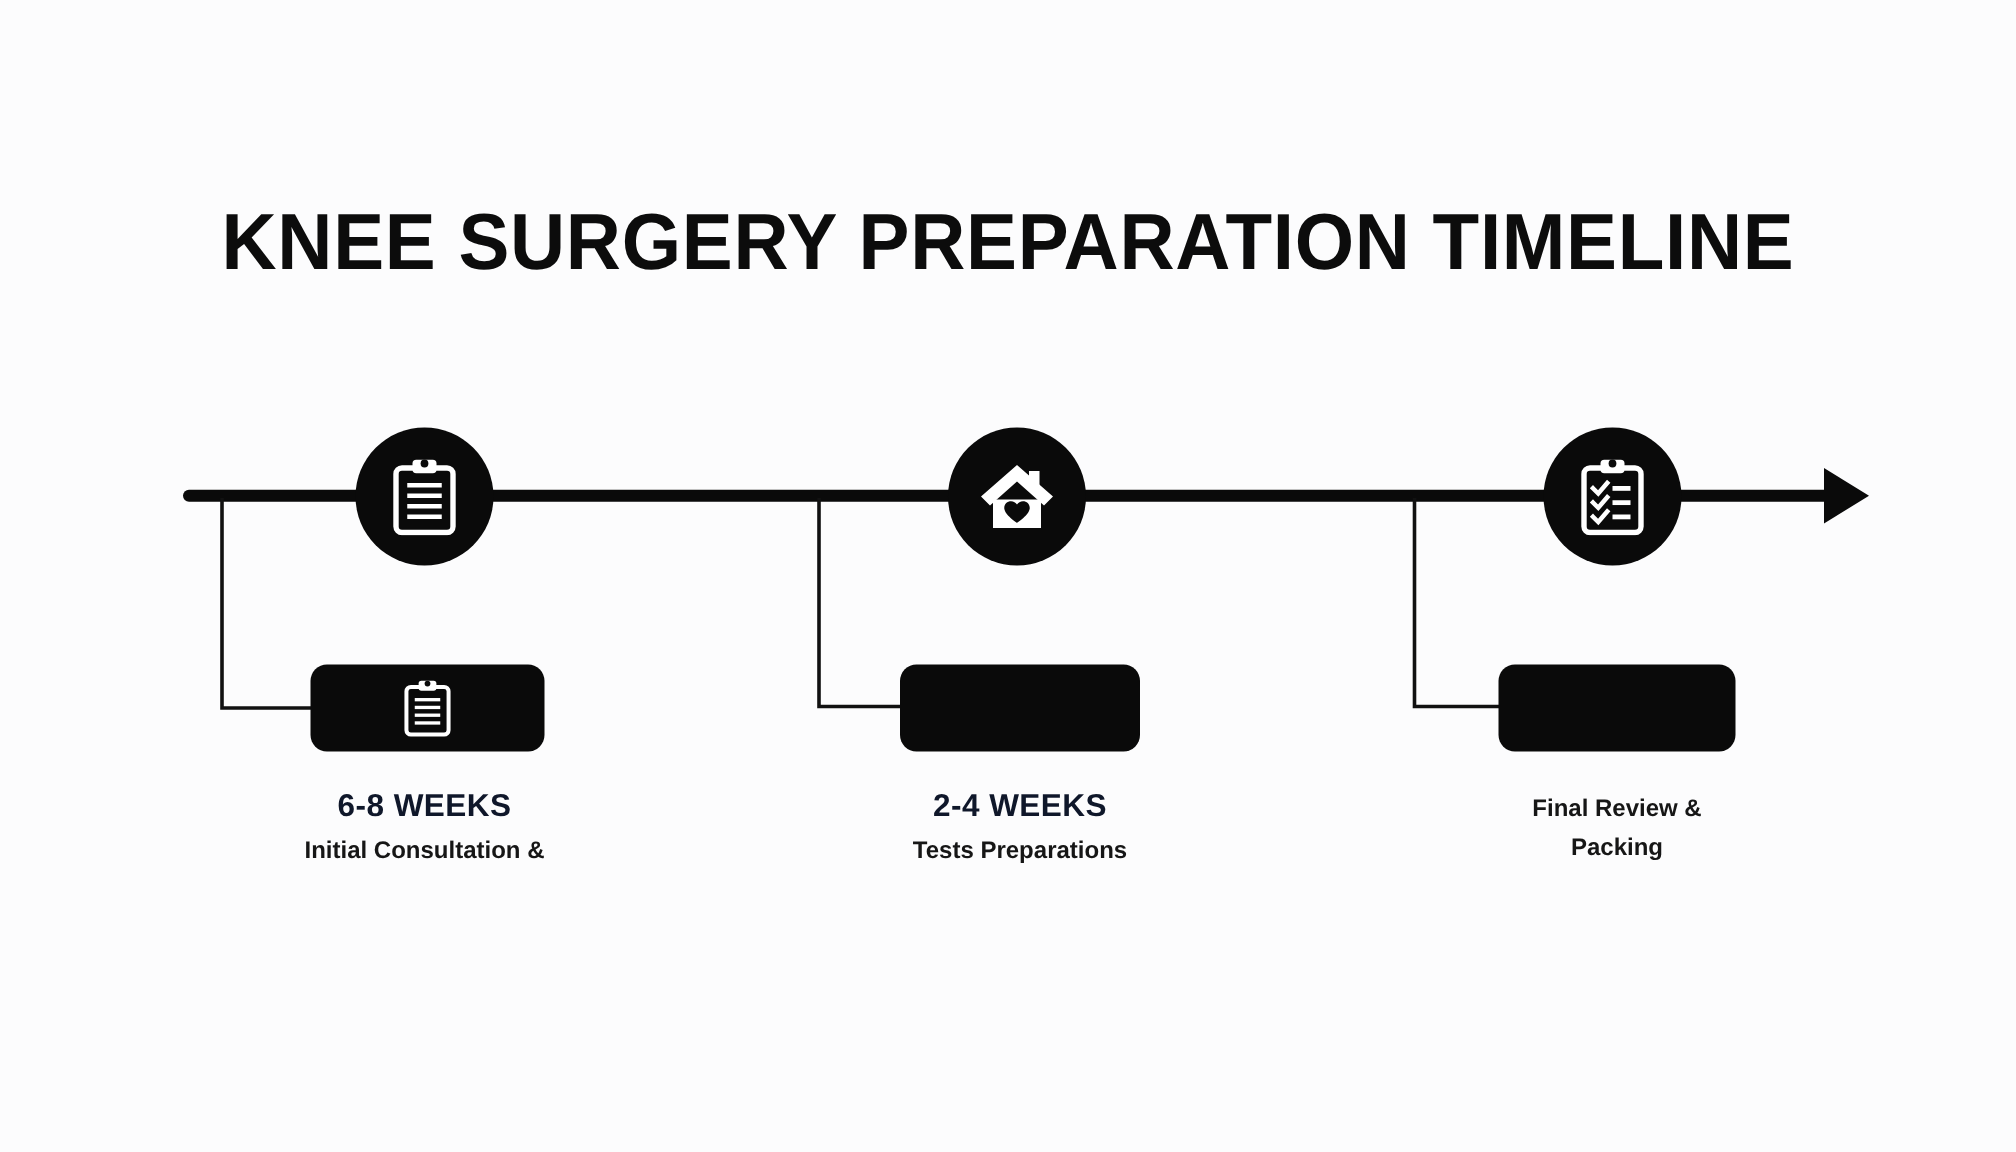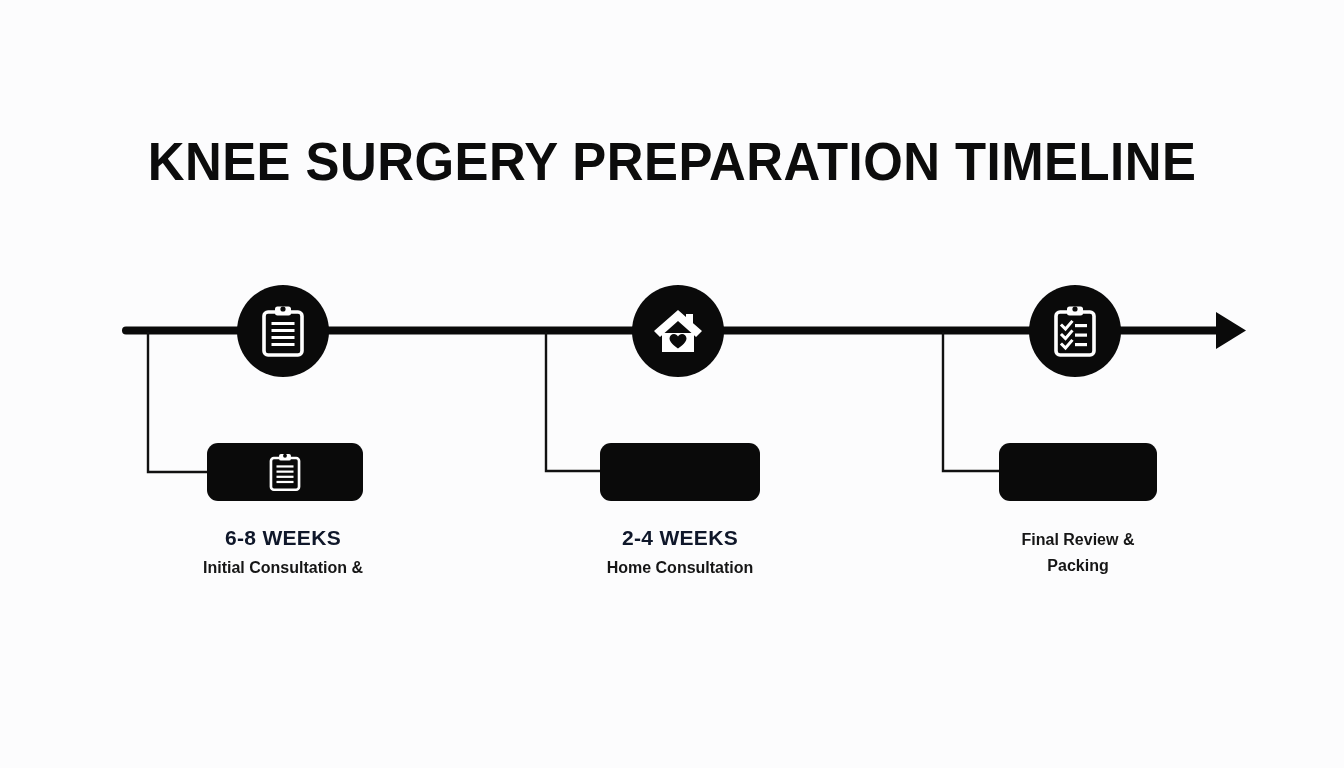--- a/index.html
+++ b/index.html
@@ -191,21 +191,21 @@
   <div class="caption caption-1">
     <div class="period">6-8 WEEKS</div>
     <div class="desc">
       <span class="line">Initial Consultation &amp;</span>
     </div>
   </div>
 
   <div class="caption caption-2">
     <div class="period">2-4 WEEKS</div>
     <div class="desc">
-      <span class="line">Home Consultation</span>
+      <span class="line">Tests Preparations</span>
     </div>
   </div>
 
   <div class="caption caption-3">
     <div class="desc">
       <span class="line">Final Review &amp;</span>
       <span class="line">Packing</span>
     </div>
   </div>
 

